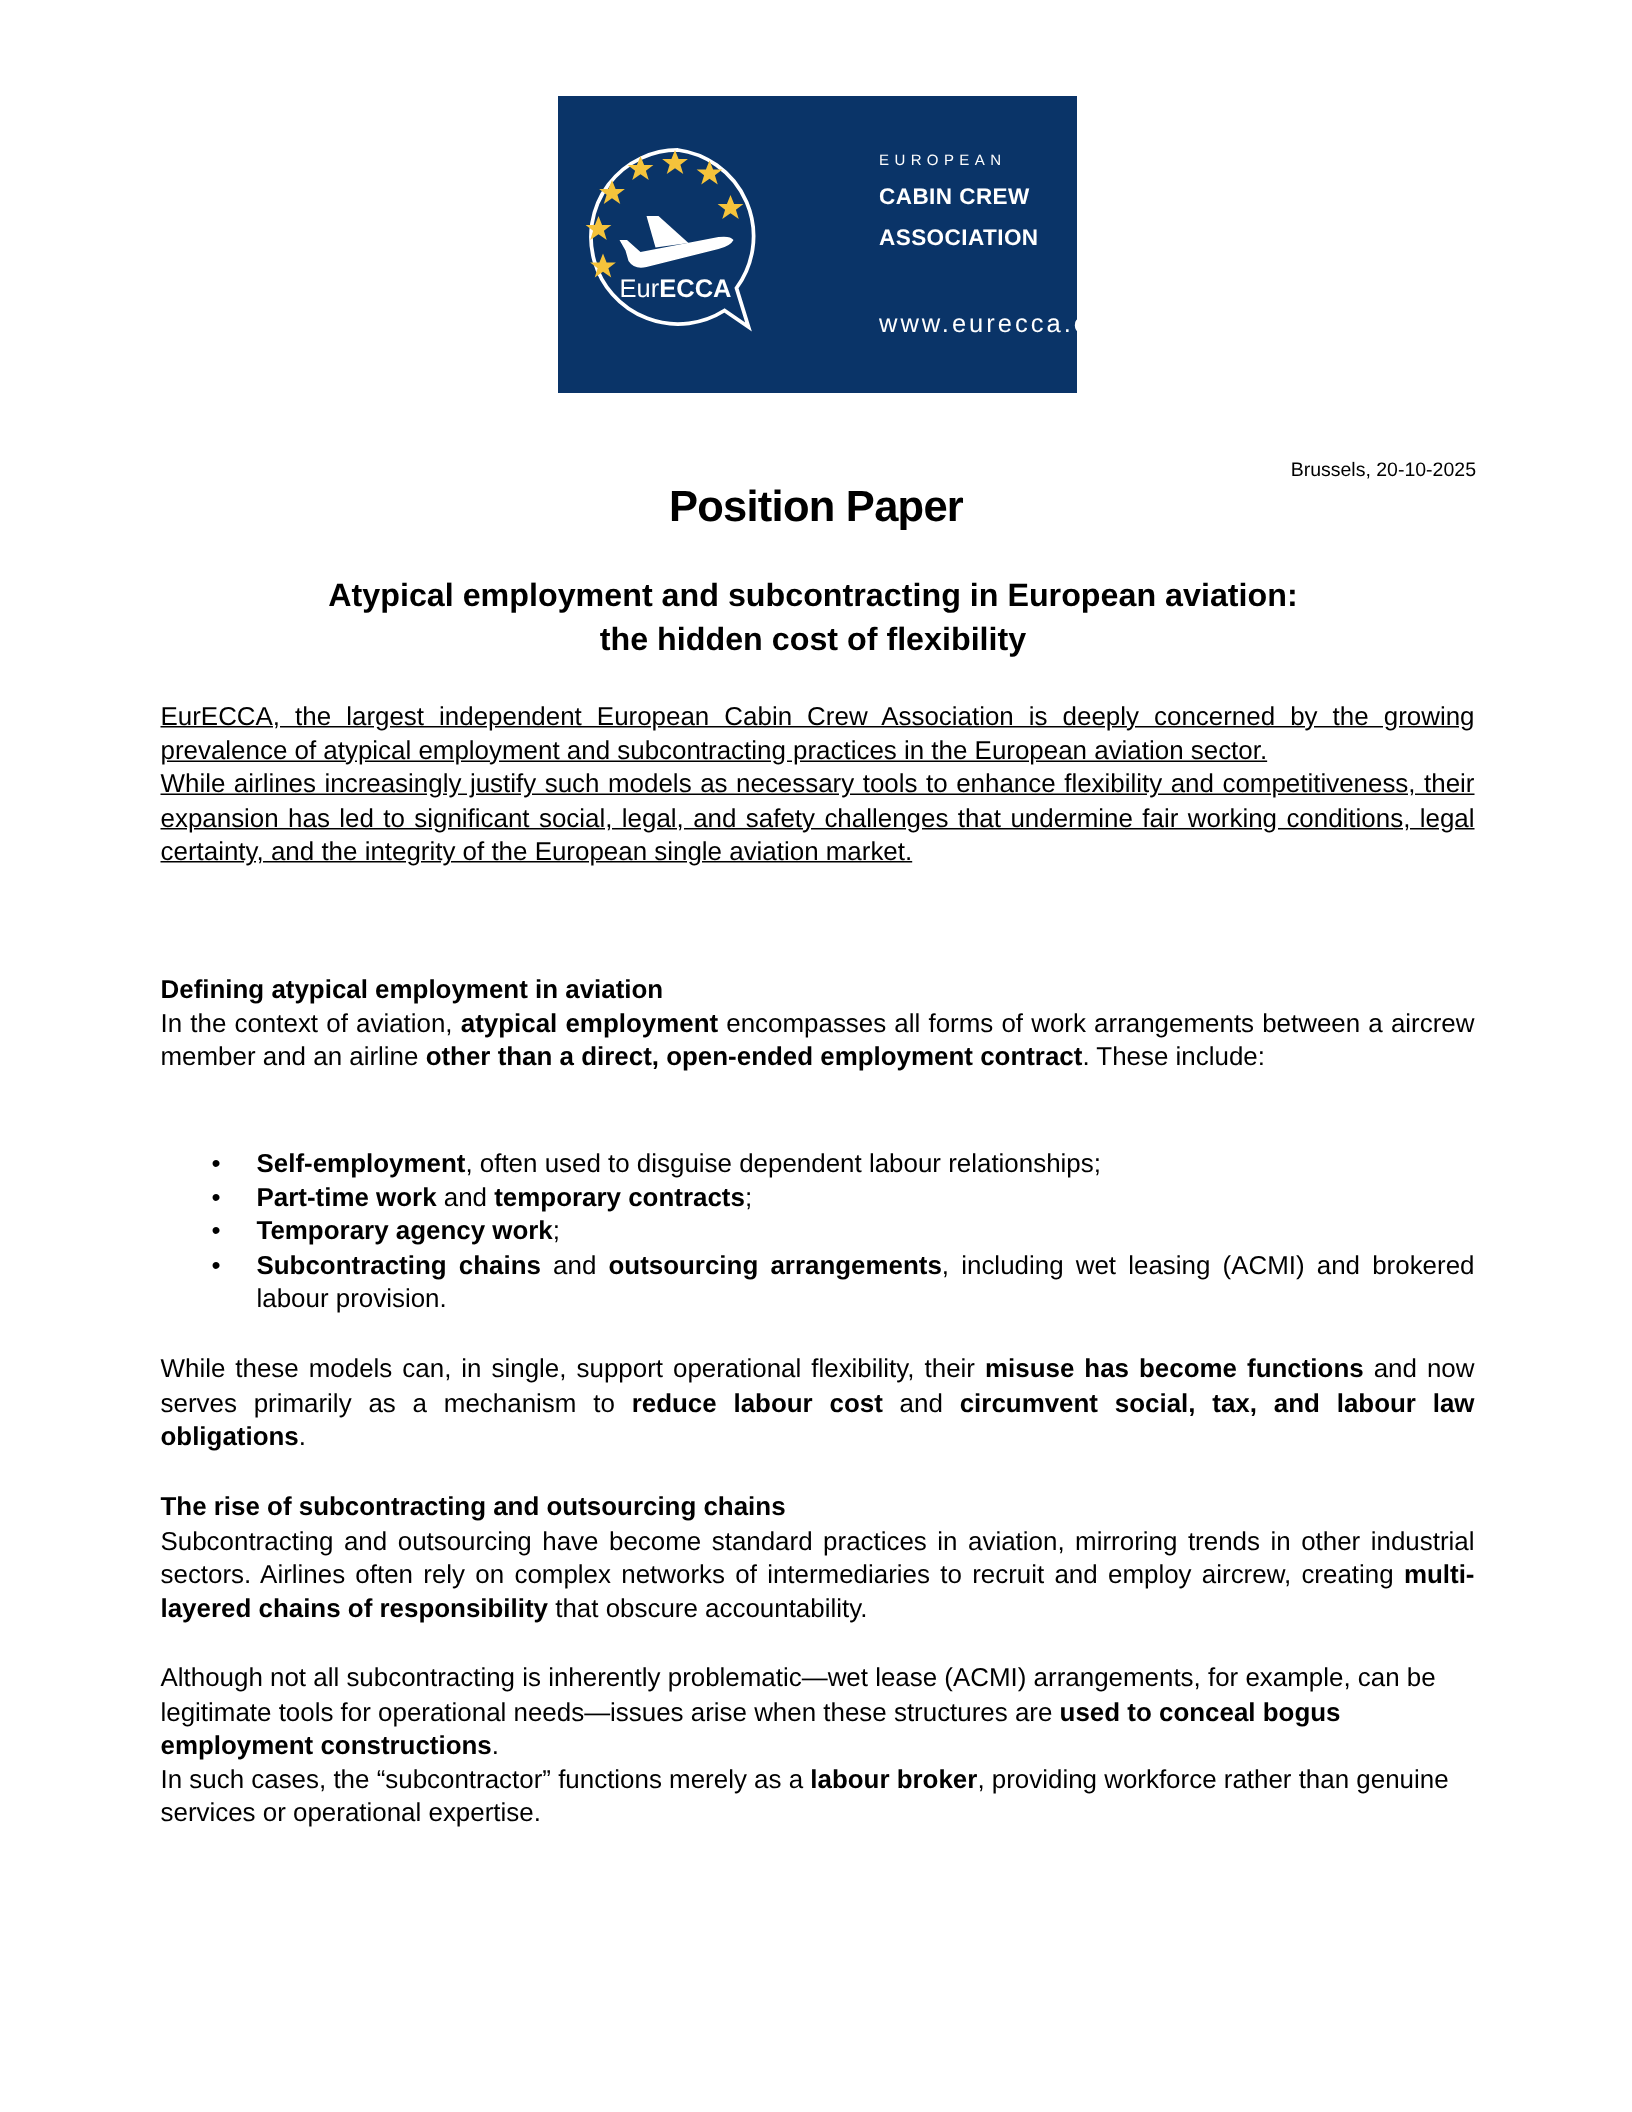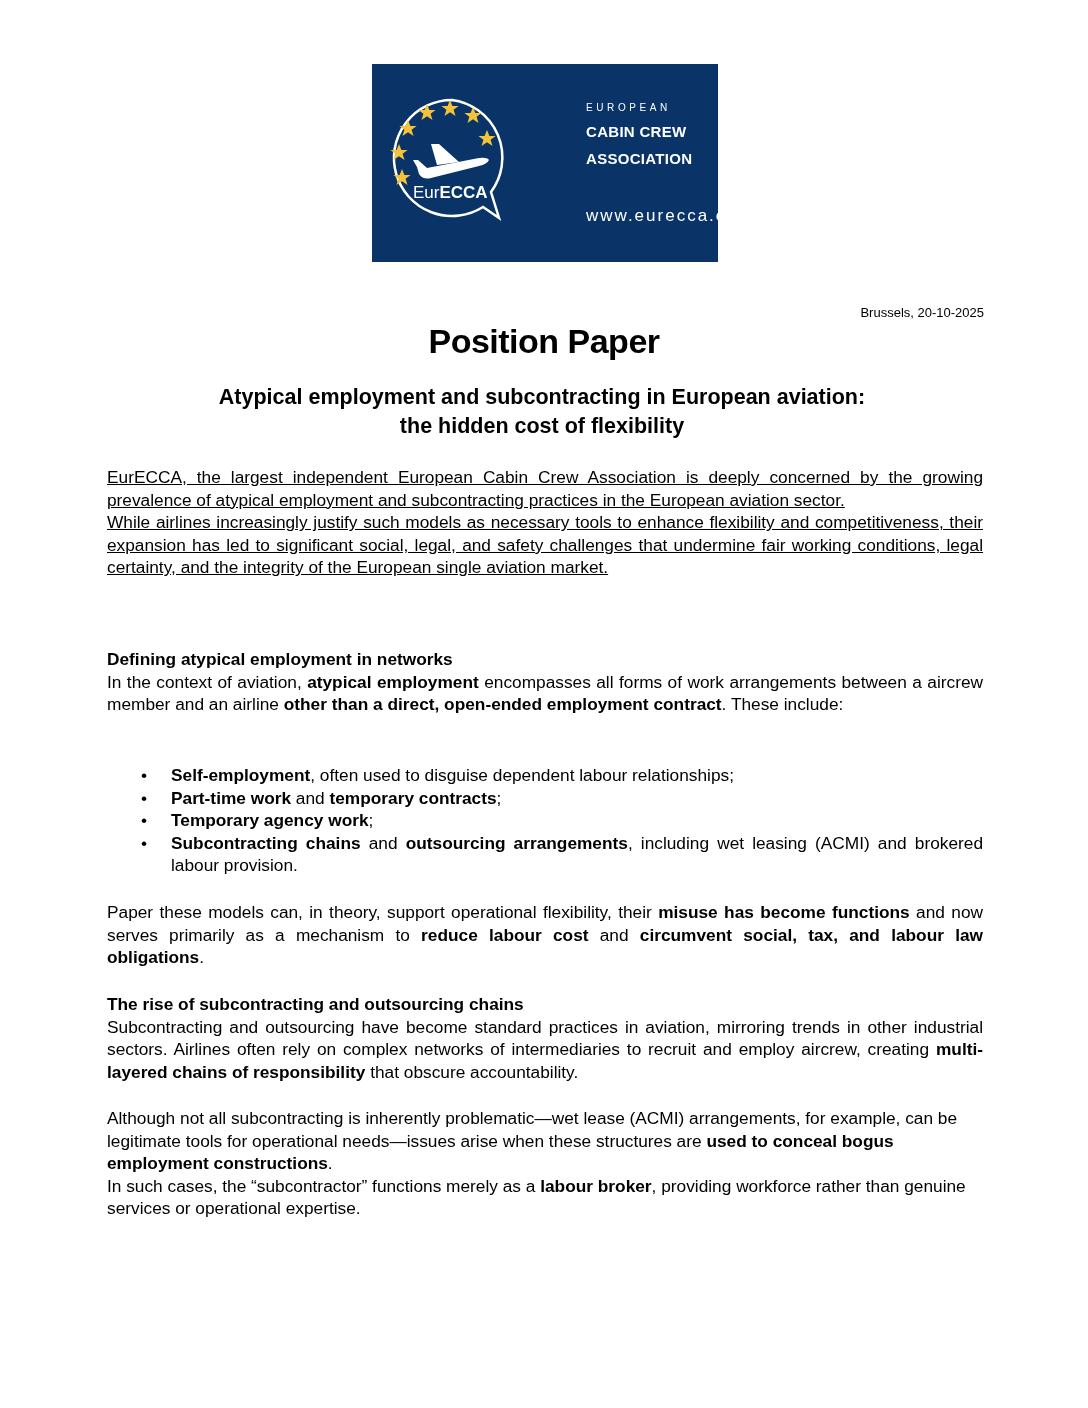--- a/index.html
+++ b/index.html
@@ -8,21 +8,21 @@
   .logo { position: absolute; left: 372px; top: 64px; width: 346px; height: 198px;
           background: #0a3468; }
   .logo svg.mark { position: absolute; left: 15px; top: 30px; }
   .logo .org { position: absolute; left: 214px; top: 34px; color: #fff; }
   .logo .org .l1 { font-size: 10px; letter-spacing: 3.6px; font-weight: normal; line-height: 20px; }
   .logo .org .l2, .logo .org .l3 { font-size: 15px; font-weight: bold; line-height: 27px; letter-spacing: 0.3px; }
   .logo .url { position: absolute; left: 214px; top: 142px; color: #fff; font-size: 17px; letter-spacing: 2px; }
 
   .date { position: absolute; right: 104px; top: 305px; font-size: 13px; }
   .title { position: absolute; left: 0; width: 1088px; top: 322px; text-align: center;
-           font-size: 34px; font-weight: bold; letter-spacing: -0.5px; }
+           font-size: 29px; font-weight: bold; letter-spacing: -0.5px; }
   .subtitle { position: absolute; left: 0; width: 1084px; top: 383px; text-align: center;
               font-size: 21.5px; font-weight: bold; line-height: 29px; }
 
   .body { position: absolute; left: 107px; width: 876px; font-size: 17.3px; line-height: 22.6px; }
   .justify { text-align: justify; }
   .heading { font-weight: bold; }
   p { margin: 0; }
   ul.bullets { position: absolute; left: 107px; width: 876px; top: 764px; margin: 0; padding: 0;
                list-style: none; font-size: 17.3px; line-height: 22.6px; }
   ul.bullets li { position: relative; padding-left: 64px; text-align: justify; }
@@ -66,33 +66,33 @@
   <div>Atypical employment and subcontracting in European aviation:</div>
   <div>the hidden cost of flexibility</div>
 </div>
 
 <div class="body justify" style="top:466px;text-decoration:underline;">
   <p>EurECCA, the largest independent European Cabin Crew Association is deeply concerned by the growing prevalence of atypical employment and subcontracting practices in the European aviation sector.</p>
   <p>While airlines increasingly justify such models as necessary tools to enhance flexibility and competitiveness, their expansion has led to significant social, legal, and safety challenges that undermine fair working conditions, legal certainty, and the integrity of the European single aviation market.</p>
 </div>
 
 <div class="body" style="top:648px;">
-  <div class="heading">Defining atypical employment in networks</div>
+  <div class="heading">Defining atypical employment in aviation</div>
   <p class="justify"><span>In the context of aviation, </span><b>atypical employment</b><span> encompasses all forms of work arrangements between a aircrew member and an airline </span><b>other than a direct, open-ended employment contract</b><span>. These include:</span></p>
 </div>
 
 <ul class="bullets">
   <li><span class="dot">•</span><b>Self-employment</b><span>, often used to disguise dependent labour relationships;</span></li>
   <li><span class="dot">•</span><b>Part-time work</b><span> and </span><b>temporary contracts</b><span>;</span></li>
   <li><span class="dot">•</span><b>Temporary agency work</b><span>;</span></li>
   <li><span class="dot">•</span><b>Subcontracting chains</b><span> and </span><b>outsourcing arrangements</b><span>, including wet leasing (ACMI) and brokered labour provision.</span></li>
 </ul>
 
 <div class="body justify" style="top:901px;">
-  <p><span>Paper these models can, in theory, support operational flexibility, their </span><b>misuse has become functions</b><span> and now serves primarily as a mechanism to </span><b>reduce labour cost</b><span> and </span><b>circumvent social, tax, and labour law obligations</b><span>.</span></p>
+  <p><span>While these models can, in single, support operational flexibility, their </span><b>misuse has become functions</b><span> and now serves primarily as a mechanism to </span><b>reduce labour cost</b><span> and </span><b>circumvent social, tax, and labour law obligations</b><span>.</span></p>
 </div>
 
 <div class="body" style="top:993px;">
   <div class="heading">The rise of subcontracting and outsourcing chains</div>
   <p class="justify"><span>Subcontracting and outsourcing have become standard practices in aviation, mirroring trends in other industrial sectors. Airlines often rely on complex networks of intermediaries to recruit and employ aircrew, creating </span><b>multi-layered chains of responsibility</b><span> that obscure accountability.</span></p>
 </div>
 
 <div class="body" style="top:1107px;">
   <p><span>Although not all subcontracting is inherently problematic—wet lease (ACMI) arrangements, for example, can be legitimate tools for operational needs—issues arise when these structures are </span><b>used to conceal bogus employment constructions</b><span>.</span></p>
   <p><span>In such cases, the “subcontractor” functions merely as a </span><b>labour broker</b><span>, providing workforce rather than genuine services or operational expertise.</span></p>

